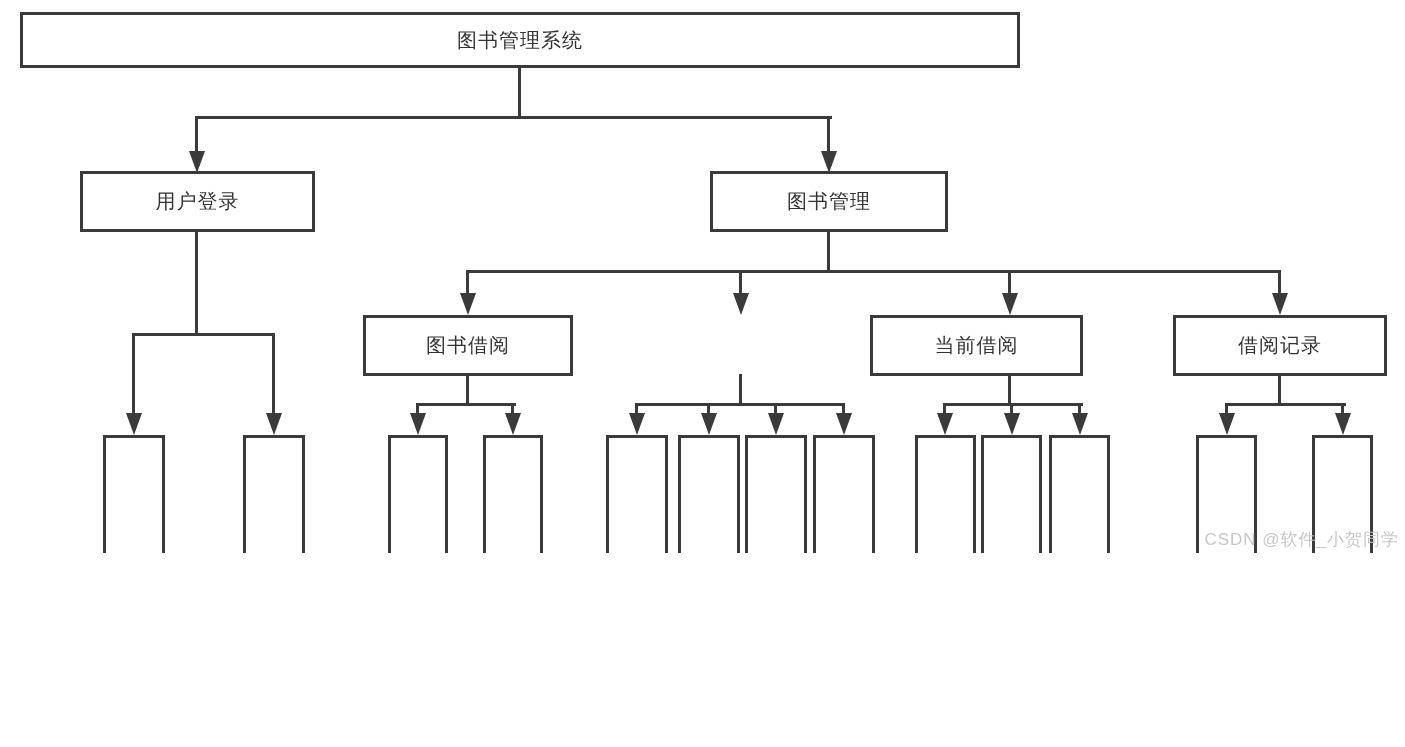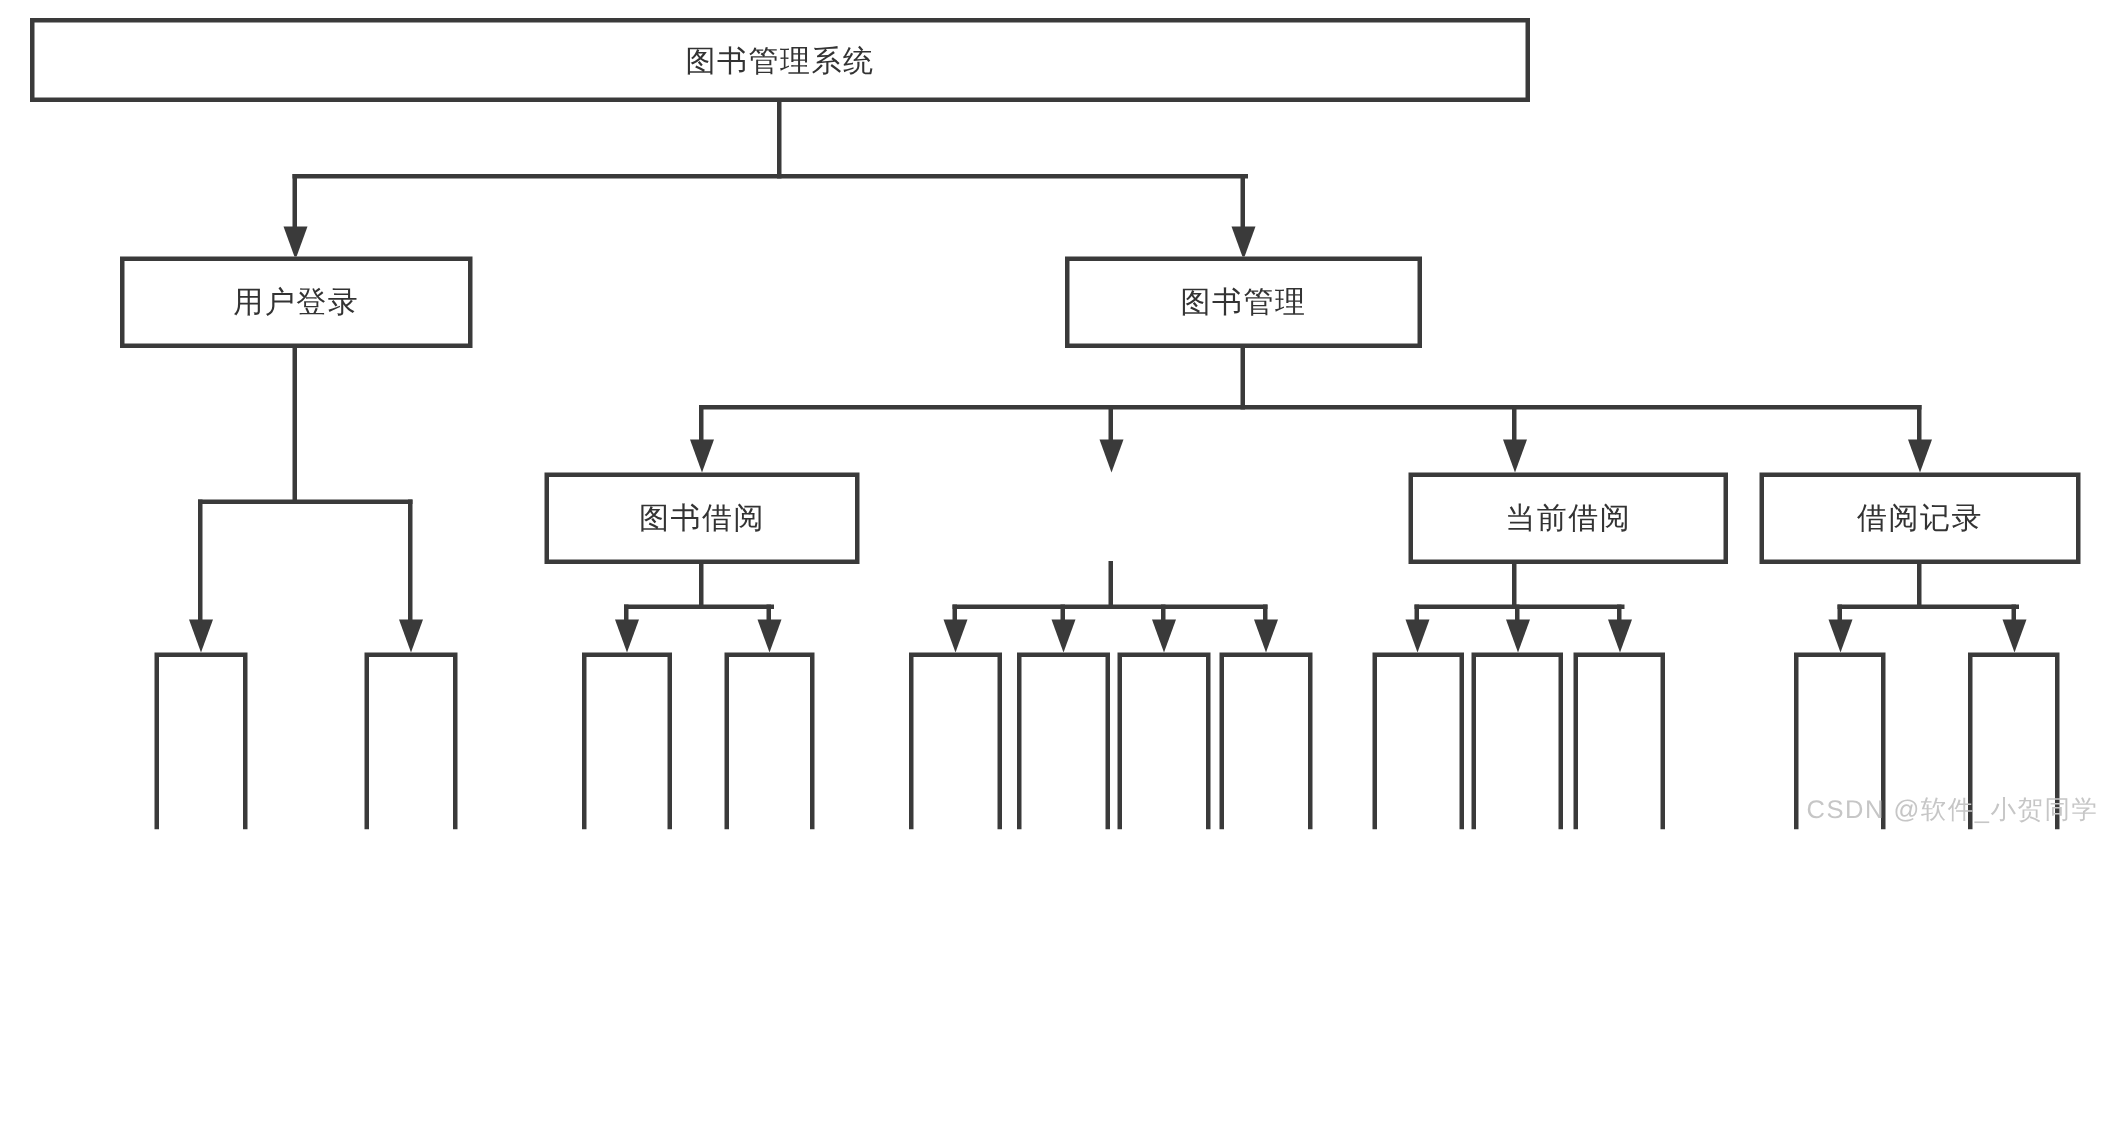--- a/index.html
+++ b/index.html
@@ -66,21 +66,21 @@
   <div class="vline" style="left:739px; top:270px; width:3px; height:24px;"></div>
   <div class="arrow" style="left:733px; top:293px;"></div>
   <div class="vline" style="left:1008px; top:270px; width:3px; height:24px;"></div>
   <div class="arrow" style="left:1002px; top:293px;"></div>
   <div class="vline" style="left:1278px; top:270px; width:3px; height:24px;"></div>
   <div class="arrow" style="left:1272px; top:293px;"></div>
 
   <div class="box" style="left:363px; top:315px; width:210px; height:61px;">
     <span>图书借阅</span>
   </div>
-  <div class="box" style="left:939px; top:315px; width:213px; height:61px;">
+  <div class="box" style="left:870px; top:315px; width:213px; height:61px;">
     <span>当前借阅</span>
   </div>
   <div class="box" style="left:1173px; top:315px; width:214px; height:61px;">
     <span>借阅记录</span>
   </div>
 
   <div class="vline" style="left:466px; top:374px; width:3px; height:32px;"></div>
   <div class="hline" style="left:416px; top:403px; width:100px; height:3px;"></div>
   <div class="vline" style="left:416px; top:403px; width:3px; height:12px;"></div>
   <div class="arrow" style="left:410px; top:413px;"></div>

